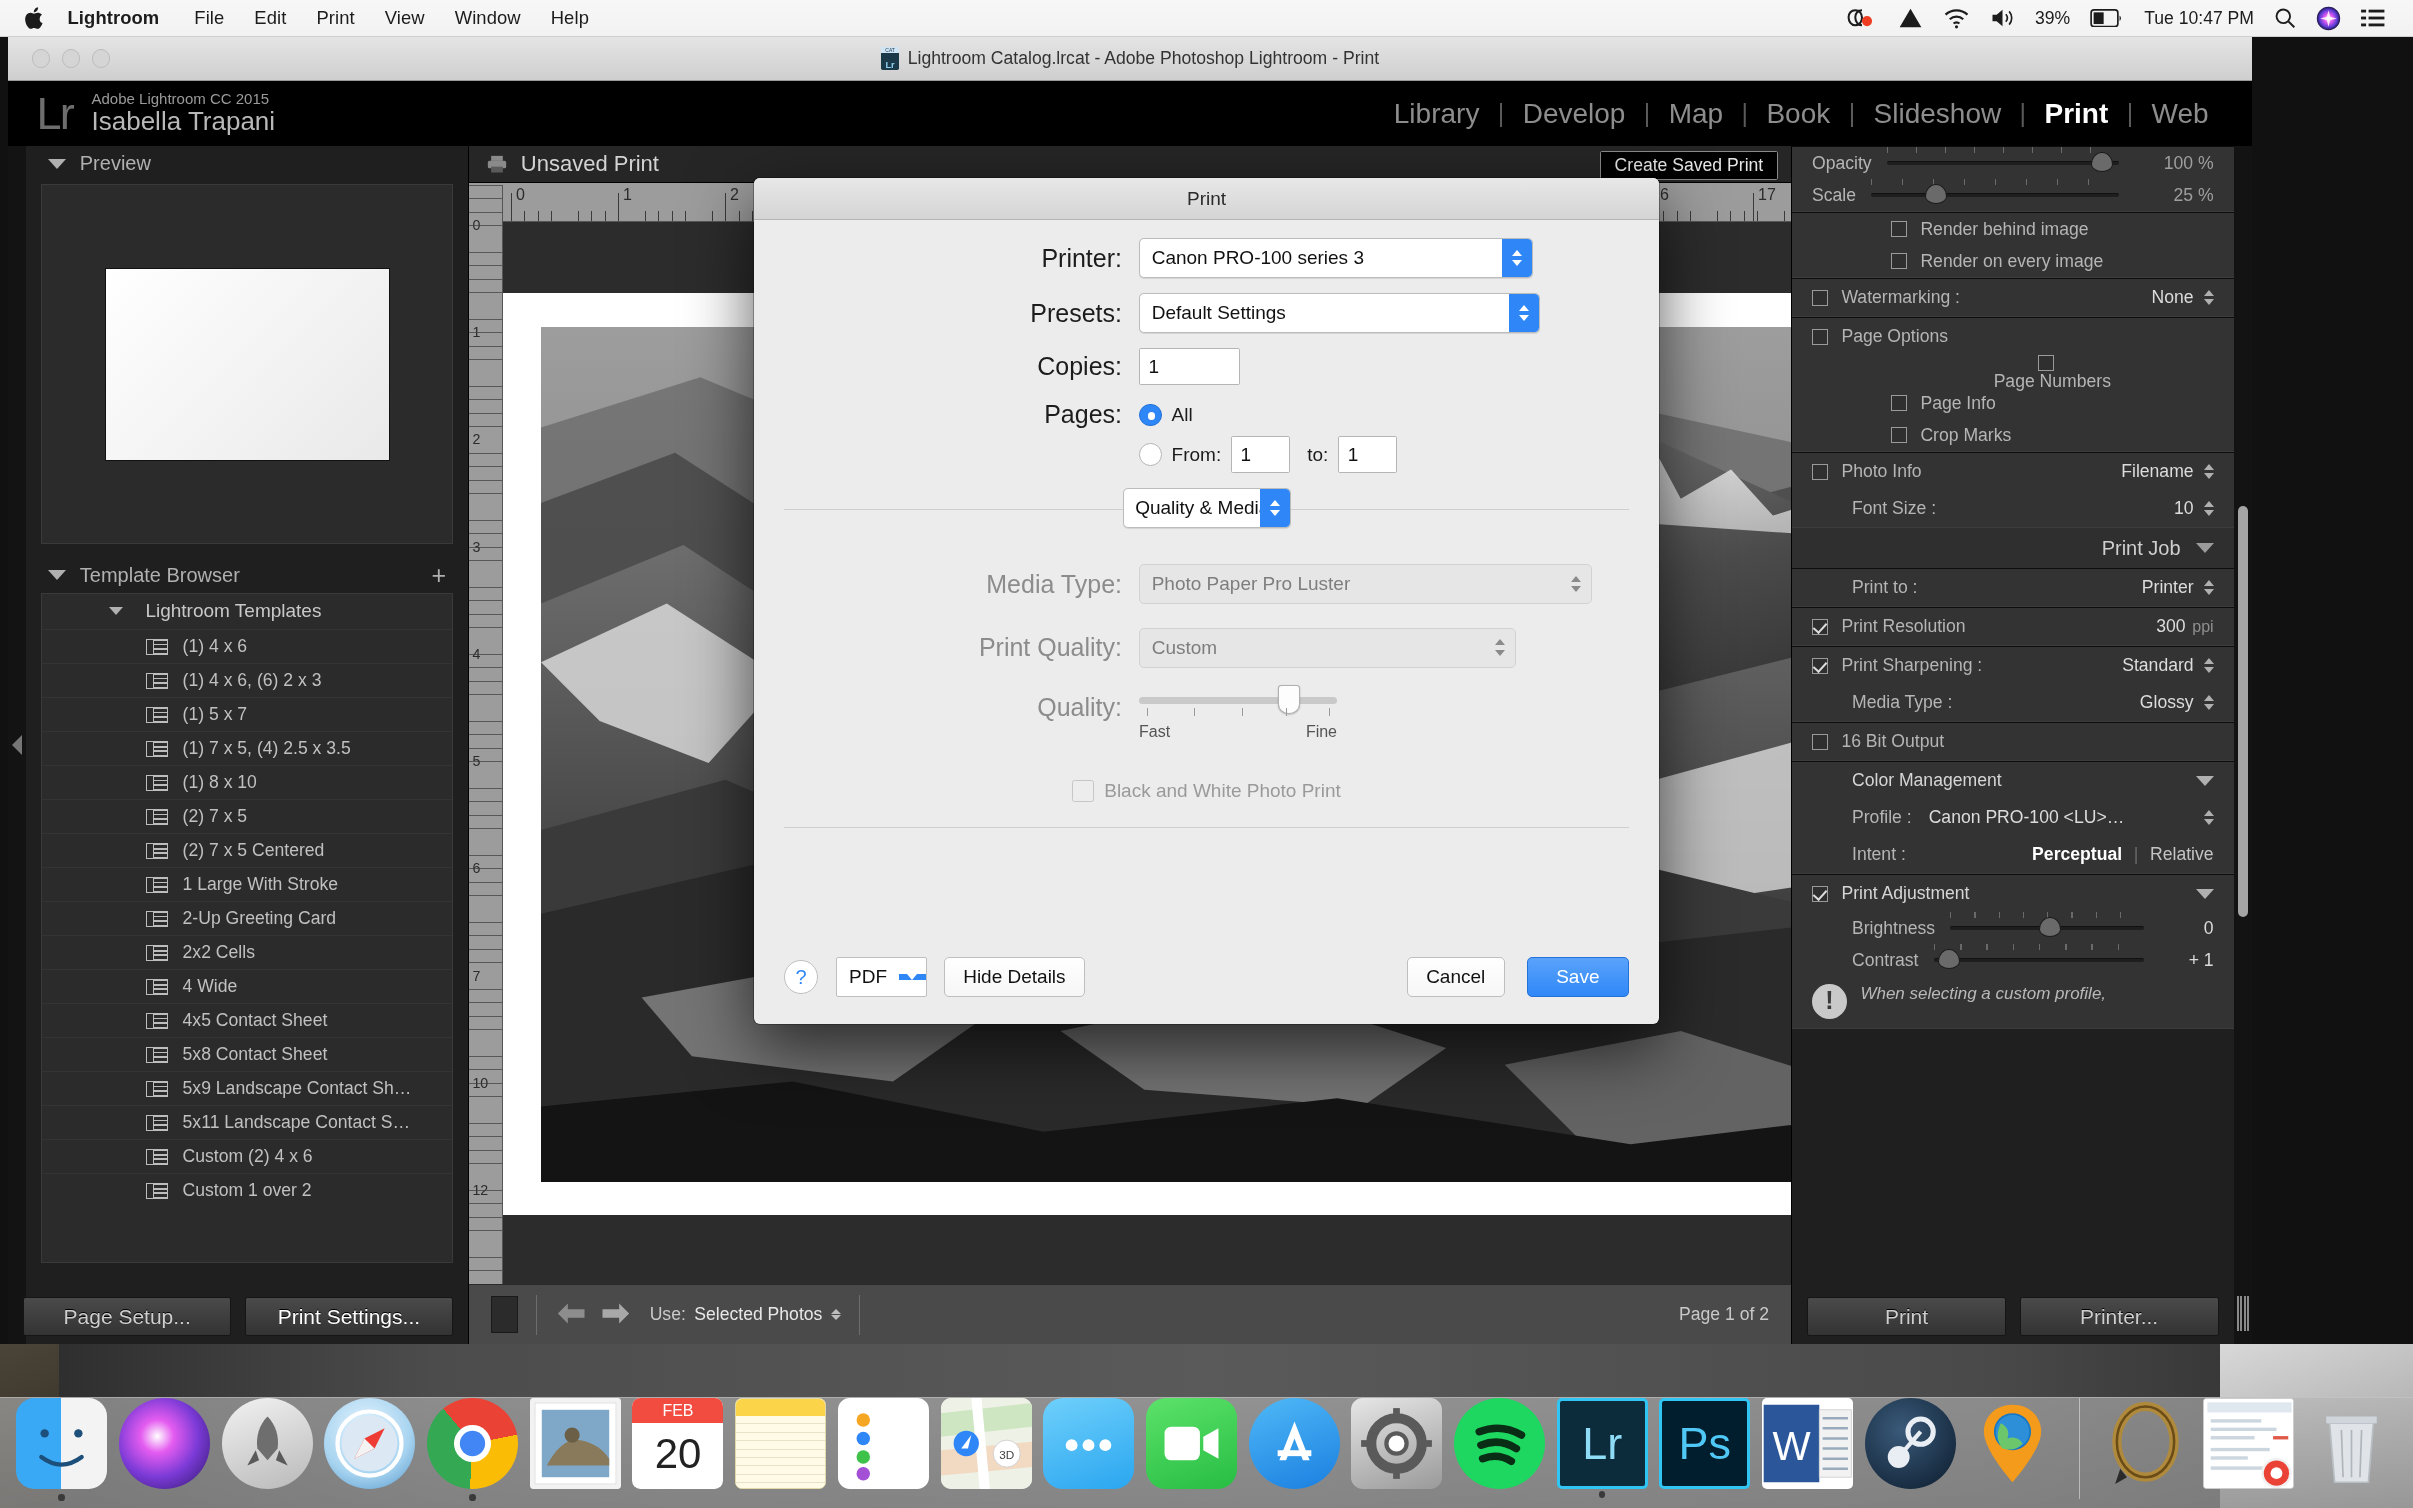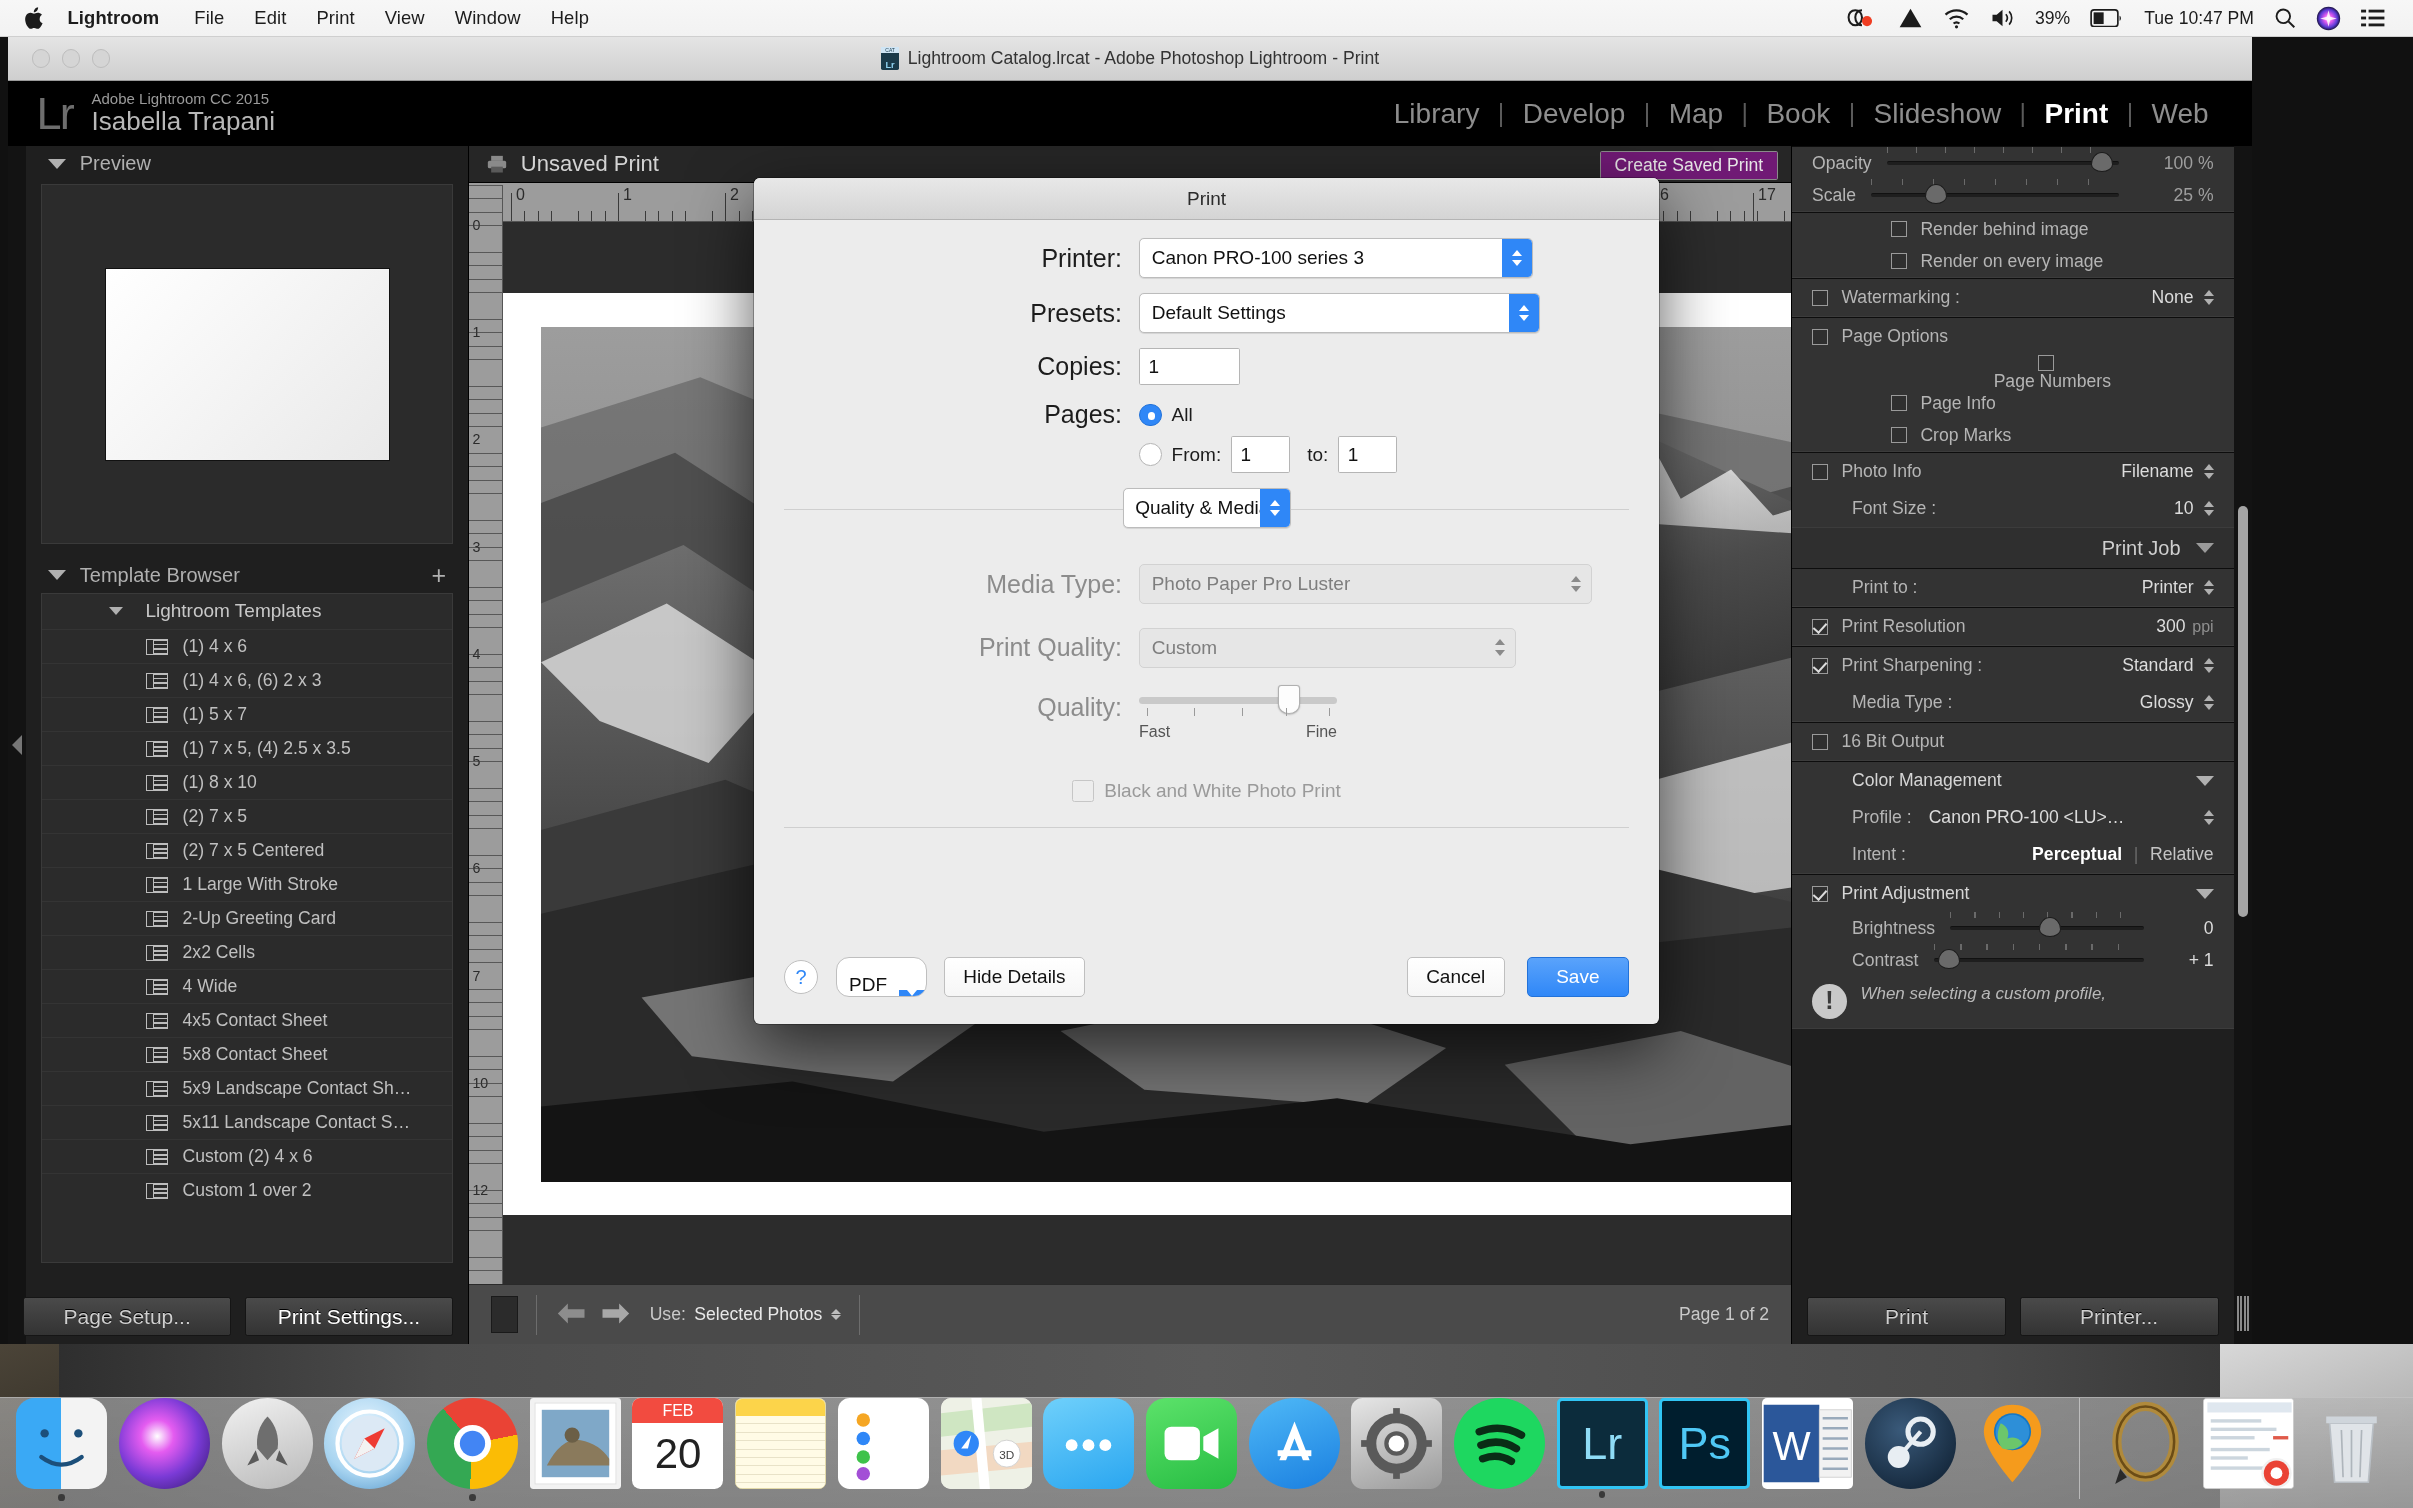--- a/index.html
+++ b/index.html
@@ -86,21 +86,21 @@
   .lr-btn.bright { color:#fff; }
   .panel-handle { position:absolute; width:18.4px; top:0; bottom:0; background:#131313; display:flex;align-items:center;justify-content:center;}
   .ph-left { left:0; }
   .arrow-l { width:0;height:0;border-top:10px solid transparent;border-bottom:10px solid transparent;border-right:10px solid #767676;}
 
   
   .center { flex:1; position:relative; background:#2c2c2c; }
   .ctr-top { height:37px; background:#262626; display:flex; align-items:center; padding-left:18.4px; position:relative; border-bottom:0.8px solid #000;}
   .printer-icon { width:20px;height:18.4px;position:relative;margin-right:13.4px;}
   .ctr-title { color:#d3d3d3; font-size:22px; }
-  .saved-btn { position:absolute; right:13.4px; top:5px; height:28.5px; padding:0 13.4px; background:#701a75; border:0.8px solid #8a8a8a;
+  .saved-btn { position:absolute; right:13.4px; top:5px; height:28.5px; padding:0 13.4px; background:#000000; border:0.8px solid #8a8a8a;
      color:#e6e6e6; font-size:17.6px; display:flex;align-items:center; border-radius:1.7px;}
   .ruler { height:39px; background:#9c9c9c; position:relative; border-bottom:0.8px solid #555; overflow:hidden;}
   .rulerv { position:absolute; left:0; top:39px; bottom:0; width:34px; background:#9c9c9c; border-right:0.8px solid #555; }
   .rtick { position:absolute; bottom:0; width:0.8px; background:#3a3a3a; }
   .rnum { position:absolute; top:2.5px; font-size:16px; color:#2b2b2b; }
   .rvnum{ position:absolute; left:3.4px; font-size:14.2px; color:#2b2b2b; }
   .canvas-area { position:absolute; left:34px; right:0; top:77px; bottom:60px; background:#2c2c2c; display:flex; align-items:center; justify-content:center;}
   .page-sheet { width:1374px; height:922px; background:#fff; position:relative; display:flex; align-items:center; justify-content:center; }
   .photo { position:absolute; left:38px; top:34px; width:1299px; height:855px; overflow:hidden;
      background:linear-gradient(170deg,#6d6d6d 0%,#585858 18%,#8f8f8f 30%,#4a4a4a 45%,#a8a8a8 58%,#6a6a6a 70%,#3d3d3d 85%,#2c2c2c 100%); }
@@ -188,21 +188,21 @@
   .qtrack { position:absolute; left:0; right:0; height:6.7px; background:#c9c9c9; border-radius:4.2px;}
   .qknob { position:absolute; width:22px; height:28.5px; background:#fdfdfd; border:0.8px solid #b0b0b0; top:-5.9px;
      border-radius:3.4px 3.4px 50% 50% / 3.4px 3.4px 34% 34%; box-shadow:0 0.8px 1.7px rgba(0,0,0,.25); }
   .qticks { position:absolute; left:0; right:0; top:17px; height:8.4px; }
   .qtick { position:absolute; width:0.8px; height:8.4px; background:#9a9a9a; }
   .qlabels { position:relative; width:198px; font-size:16px; color:#555; height:20px; }
   .bw-check { width:22px;height:22px;border:0.8px solid #c6c6c6;background:#ededed;border-radius:2.5px;margin-right:10px;}
   .dlg-footer { position:absolute; left:0; right:0; bottom:0; height:94px; display:flex; align-items:center; padding:0 30px; }
   .help-btn { width:34px;height:34px;border-radius:50%;background:#fff;border:0.8px solid #c0c0c0;
      display:flex;align-items:center;justify-content:center;font-size:20px;color:#2f87f7; }
-  .pdf-btn { margin-left:18.4px; height:40px; display:flex; align-items:flex-end; border:0.8px solid #bfbfbf; border-radius:13px; overflow:hidden; background:#fff;}
+  .pdf-btn { margin-left:18.4px; height:40px; display:flex; align-items:center; border:0.8px solid #bfbfbf; border-radius:2px; overflow:hidden; background:#fff;}
   .pdf-btn .lab { padding:0 11.7px; display:flex;align-items:center; font-size:19px; color:#111; }
   .pdf-btn .drop { width:27px; background:#2f87f7; display:flex; align-items:center; justify-content:center;}
   .gbtn { height:40px; border:0.8px solid #bfbfbf; border-radius:5px; background:linear-gradient(#fff,#f6f6f6);
      padding:0 18.4px; display:flex; align-items:center; font-size:19px; color:#111; }
   .bbtn { height:40px; border:0.8px solid #2272d9; border-radius:5px; background:linear-gradient(#5aa3fb,#2f87f7);
      padding:0 28.5px; display:flex; align-items:center; font-size:19px; color:#fff; }
 
   
   .dock-wrap { position:absolute; left:0; bottom:0; width:2413px; height:164px; z-index:60;
     background:linear-gradient(90deg,#2a2a2a,#4c4c4c 18%,#5a5a5a 50%,#4a4a4a 82%,#2a2a2a); }

